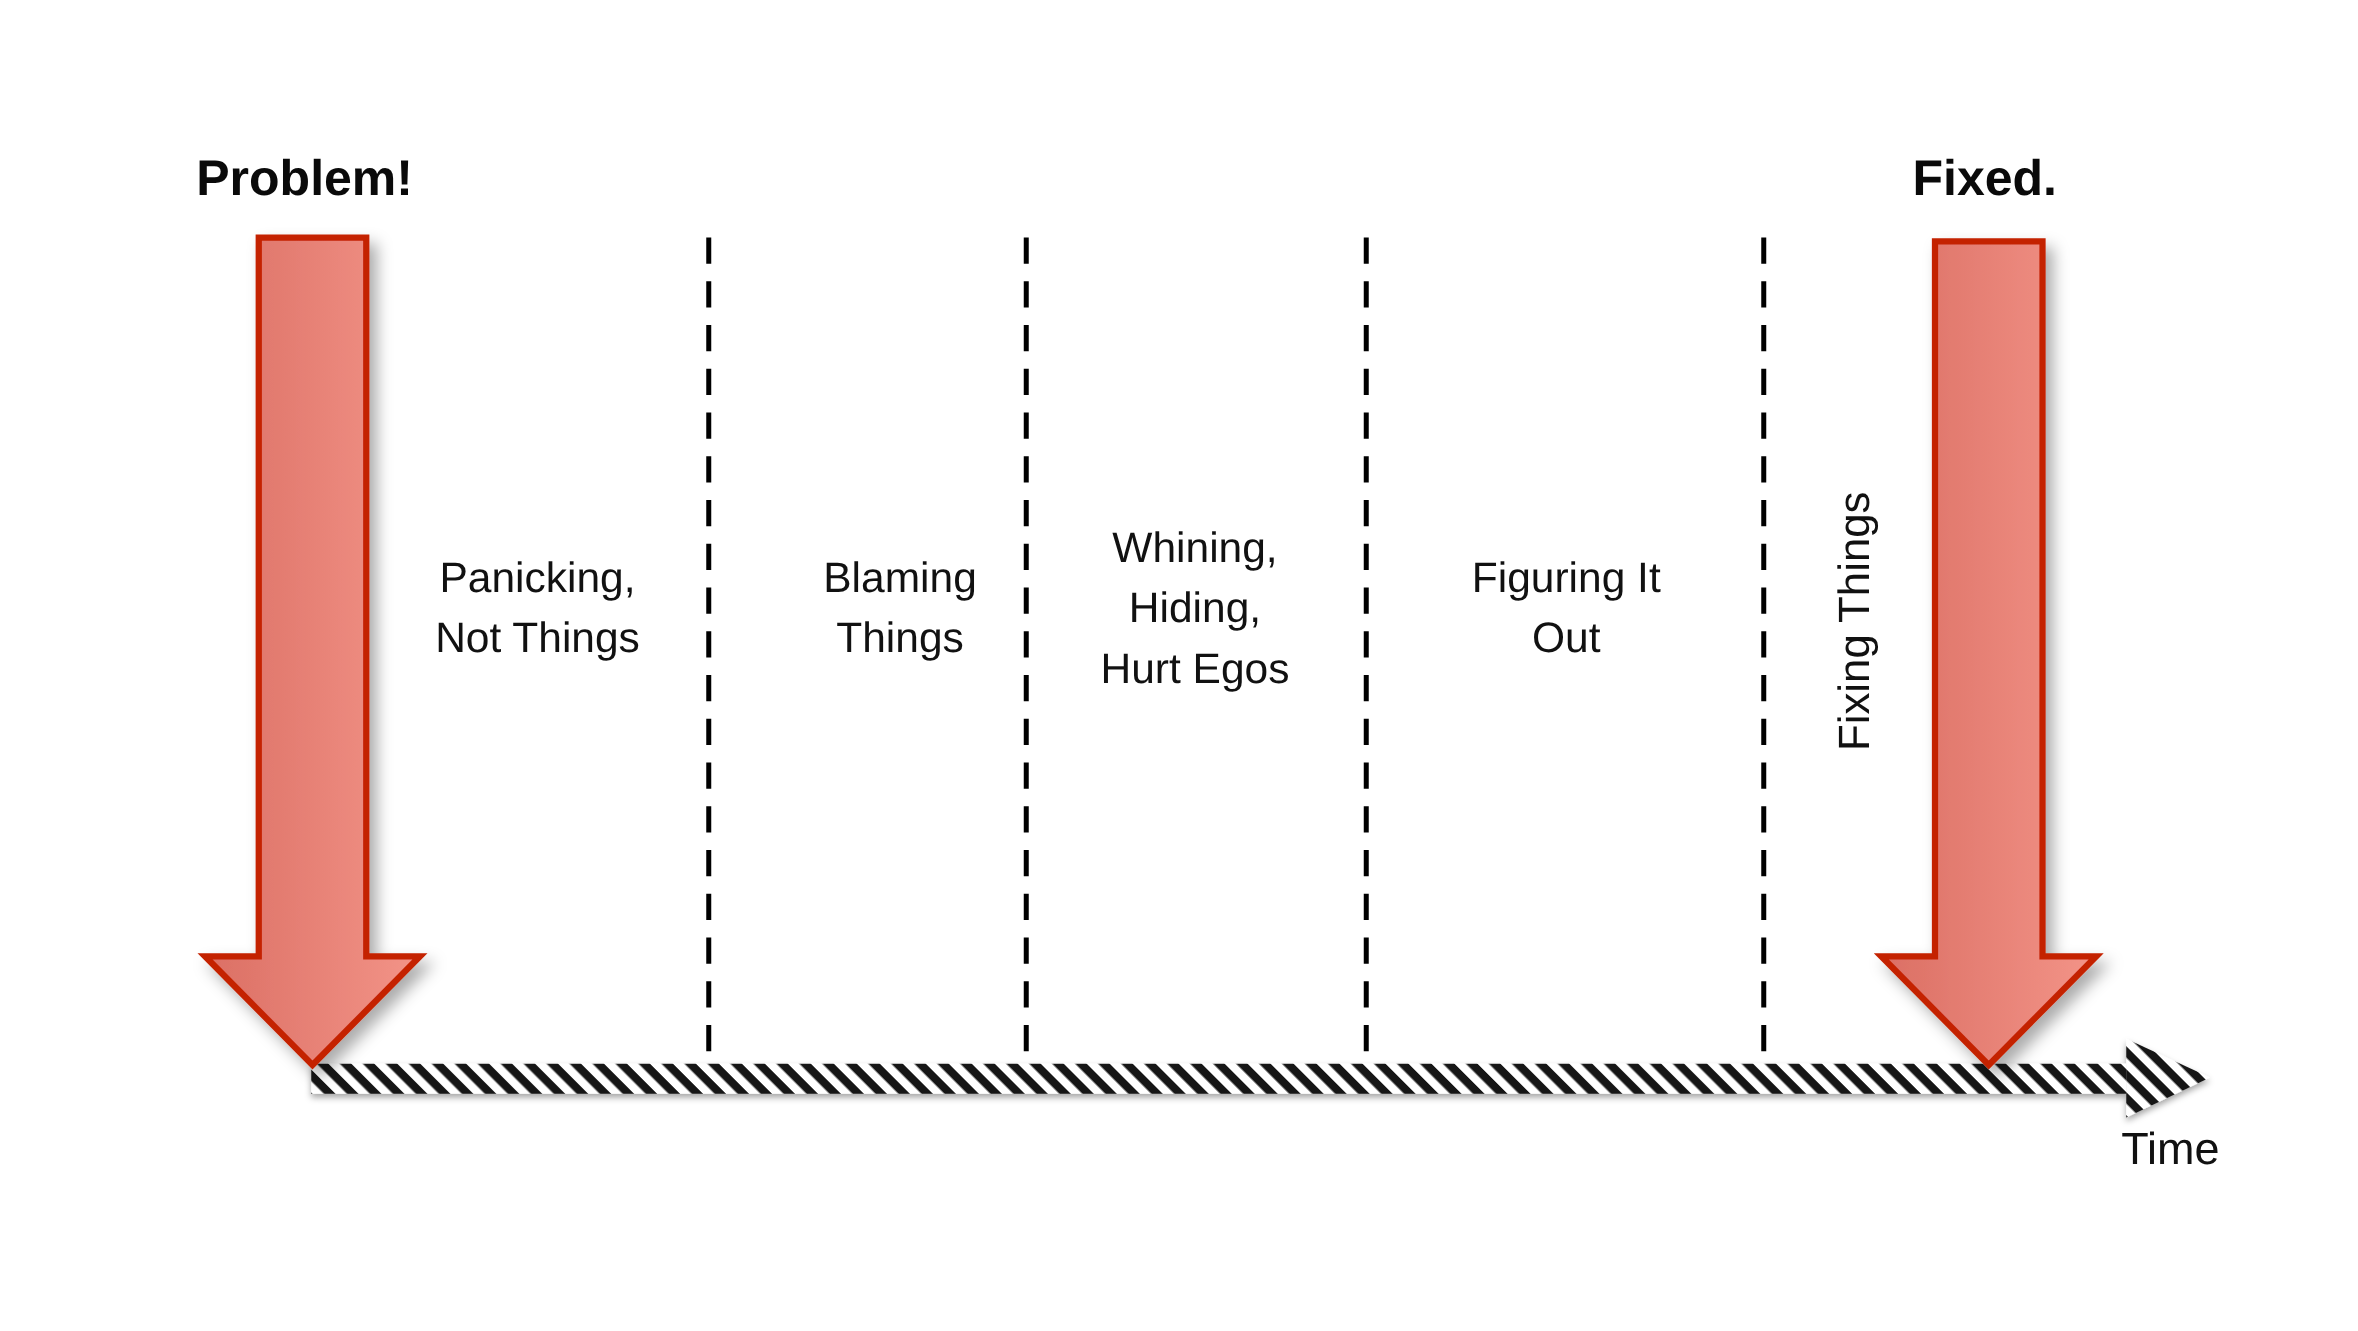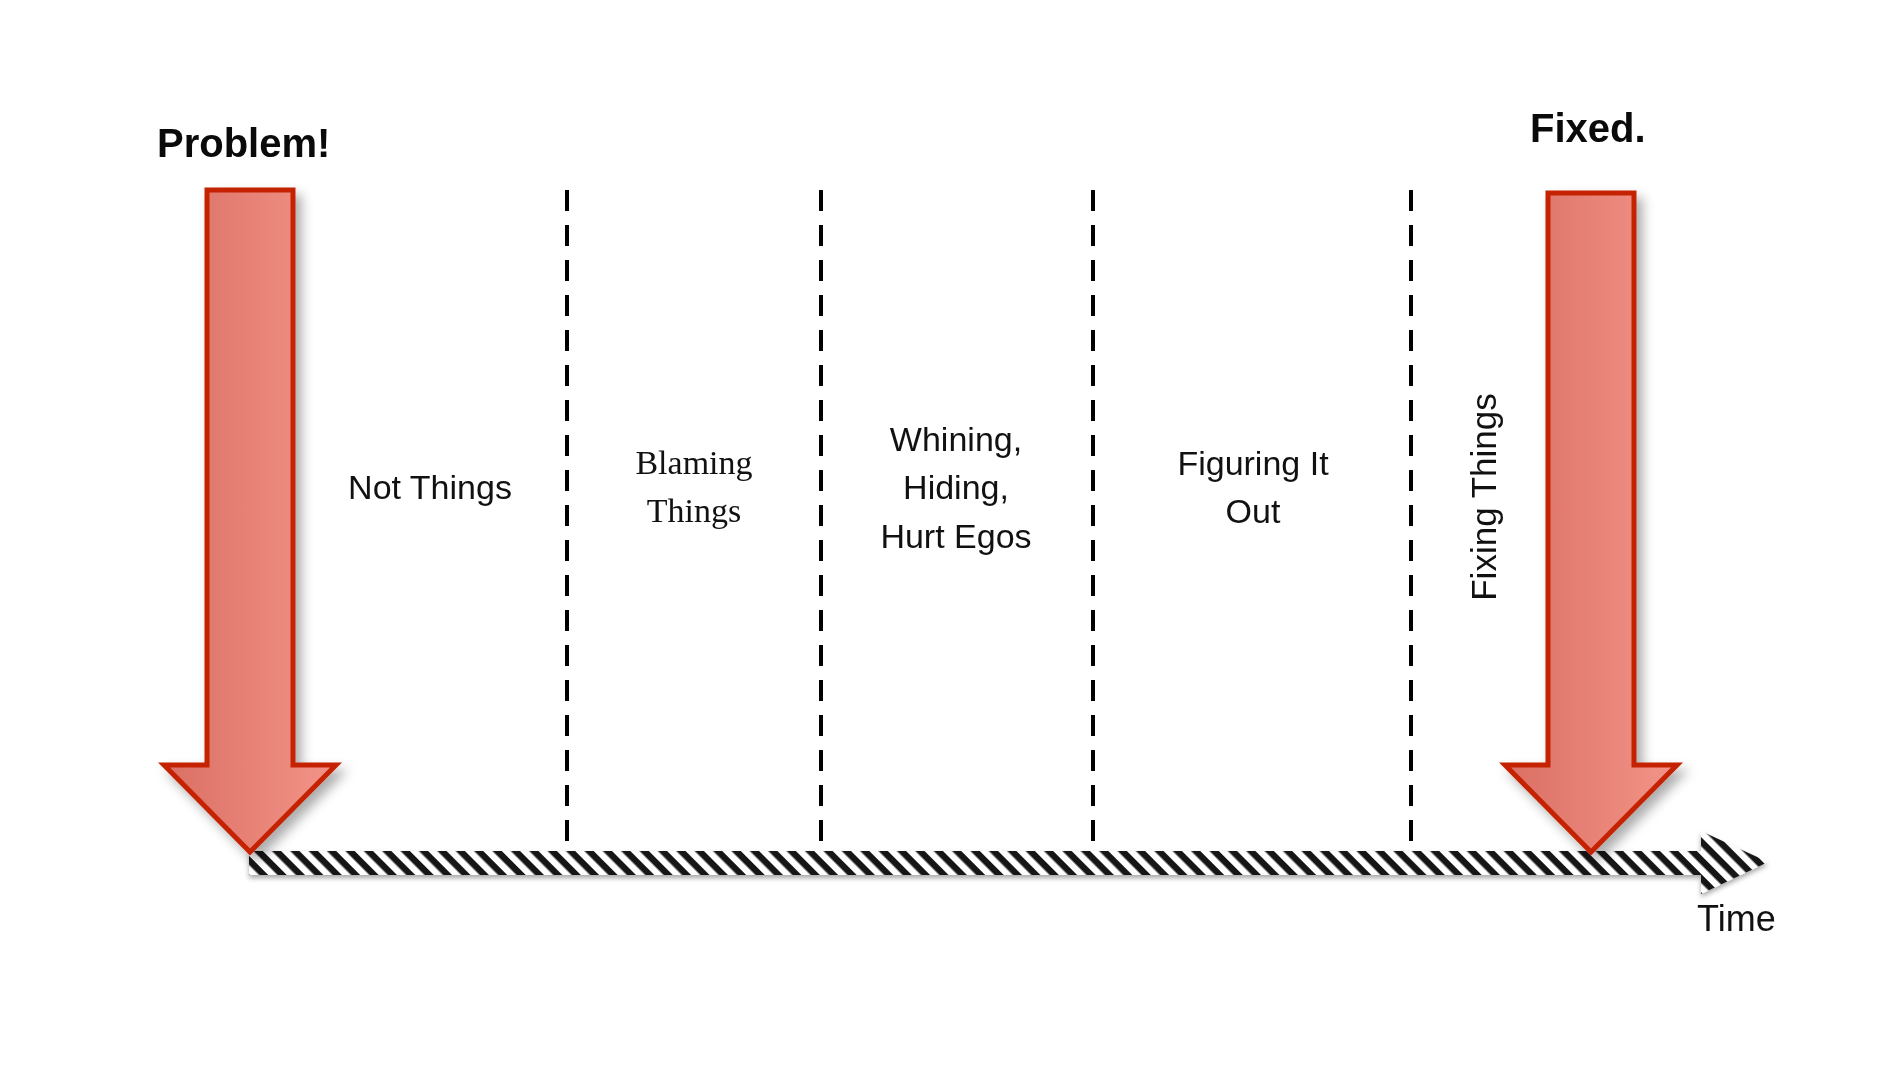--- a/index.html
+++ b/index.html
@@ -22,32 +22,32 @@
   }
   .title-label {
     position: absolute;
     font-weight: bold;
     font-size: 40px;
     color: #0a0a0a;
     white-space: nowrap;
     line-height: 1;
   }
   .title-problem { left: 157px; top: 123px; }
-  .title-fixed   { left: 1530px; top: 108px; }
+  .title-fixed   { left: 1530px; top: 123px; }
   .phase-label {
     position: absolute;
     transform: translate(-50%, -50%);
     text-align: center;
     font-size: 34px;
     line-height: 1.42;
     color: #111111;
     white-space: nowrap;
   }
   .pos-p1 { left: 430px;  top: 487px; }
-  .pos-p2 { left: 694px;  top: 487px; font-family: Liberation Serif, serif; }
+  .pos-p2 { left: 720px;  top: 487px; }
   .pos-p3 { left: 956px;  top: 487px; }
   .pos-p4 { left: 1253px; top: 487px; }
   .pos-p5 {
     left: 1484px; top: 497px;
     transform: translate(-50%, -50%) rotate(-90deg);
     font-size: 35px;
   }
   .time-label {
     position: absolute;
     left: 1649px; top: 901px;
@@ -92,20 +92,21 @@
     </g>
 
     <polygon points="207,190 293,190 293,765 336,765 250,852 164,765 207,765" fill="url(#arrowGrad)" stroke-width="5" stroke-linejoin="miter" filter="url(#arrowShadow)" stroke="#C42205"></polygon>
     <polygon points="1548,193 1634,193 1634,765 1677,765 1591,852 1505,765 1548,765" fill="url(#arrowGrad)" stroke-width="5" stroke-linejoin="miter" filter="url(#arrowShadow)" stroke="#C42205"></polygon>
   </svg>
 
   <div class="title-label title-problem">Problem!</div>
   <div class="title-label title-fixed">Fixed.</div>
 
   <div class="phase-label pos-p1">
+    <div>Panicking,</div>
     <div>Not Things</div>
   </div>
   <div class="phase-label pos-p2">
     <div>Blaming</div>
     <div>Things</div>
   </div>
   <div class="phase-label pos-p3">
     <div>Whining,</div>
     <div>Hiding,</div>
     <div>Hurt Egos</div>

